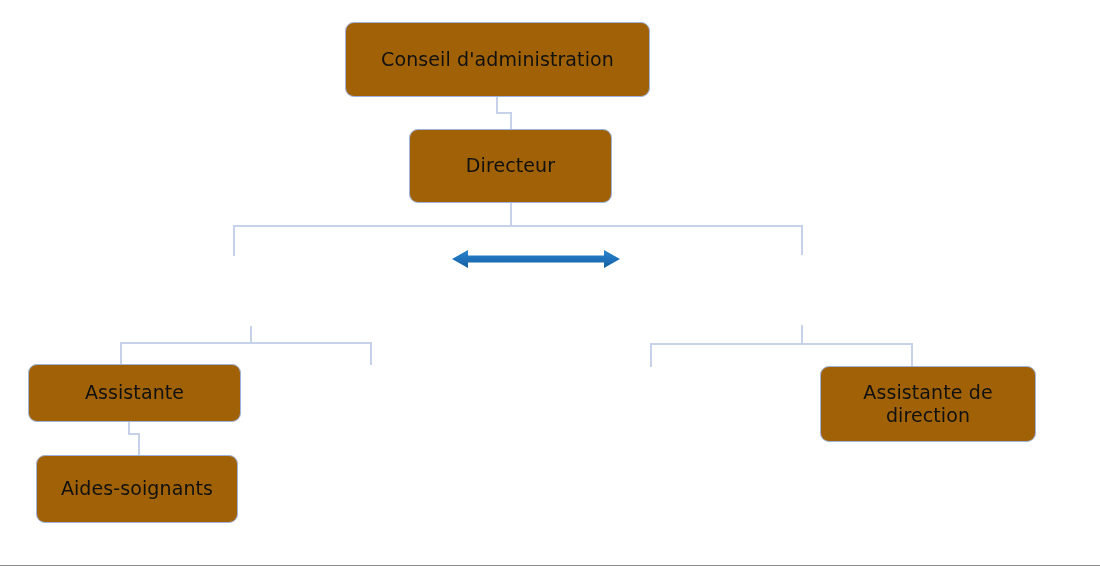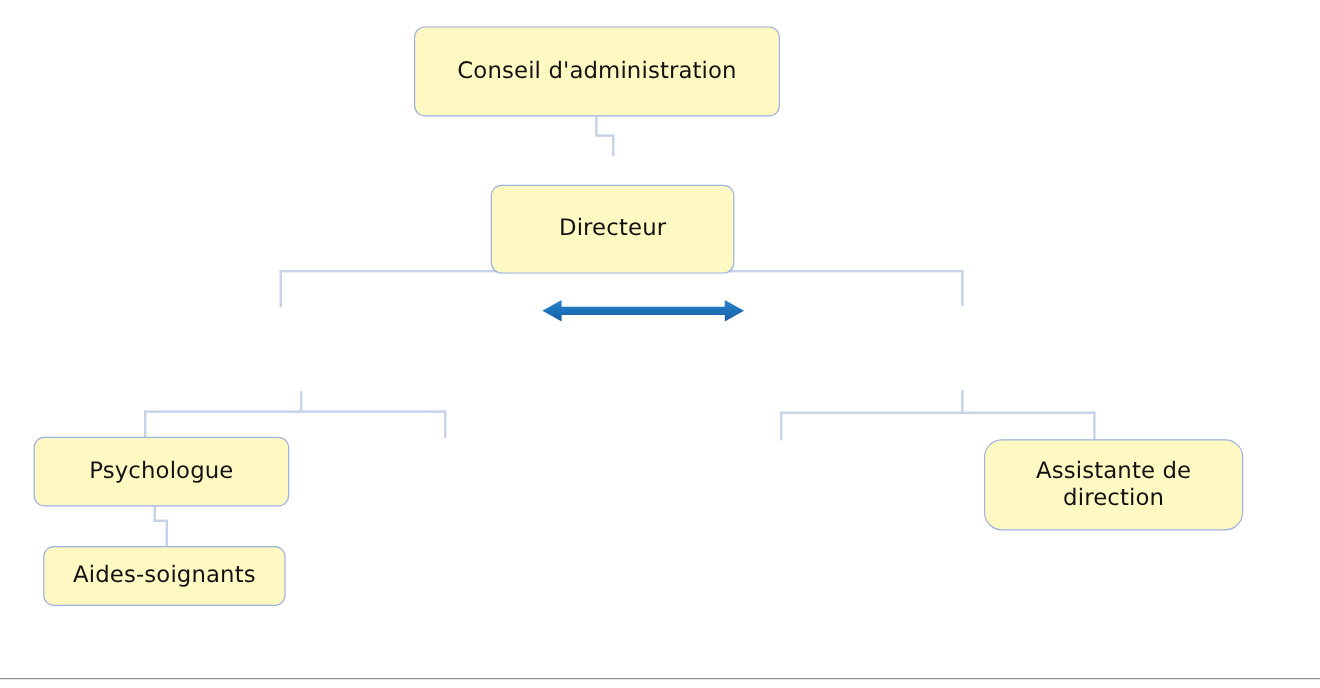--- a/index.html
+++ b/index.html
@@ -15,21 +15,21 @@
     width: 1100px;
     height: 573px;
     background: #ffffff;
     overflow: hidden;
   }
 
   
   .node {
     position: absolute;
     box-sizing: border-box;
-    background: #fef9c3;
+    background: #a16207;
     border: 1.4px solid #9db2dc;
     border-radius: 9px;
     display: flex;
     align-items: center;
     justify-content: center;
     text-align: center;
     color: #111111;
     font-size: 19px;
     line-height: 1.22;
     letter-spacing: 0.1px;
@@ -104,36 +104,36 @@
         </linearGradient>
       </defs>
       <path d="M 2 13 L 18 4 L 18 9.6 L 154 9.6 L 154 4 L 170 13 L 154 22 L 154 16.4 L 18 16.4 L 18 22 Z" fill="url(#arrGrad)"></path>
     </svg>
   </div>
 
   <div class="node" style="left:345px; top:22px; width:305px; height:75px;">
     <span class="node-label">Conseil d'administration</span>
   </div>
 
-  <div class="node" style="left:409px; top:129px; width:203px; height:74px;margin-top:25px;">
+  <div class="node" style="left:409px; top:129px; width:203px; height:74px;">
     <span class="node-label">Directeur</span>
   </div>
 
 
 
   <div class="node" style="left:28px; top:364px; width:213px; height:58px;">
-    <span class="node-label">Psychologue</span>
+    <span class="node-label">Assistante</span>
   </div>
 
 
-  <div class="node" style="left:36px; top:455px; width:202px; height:50px;">
+  <div class="node" style="left:36px; top:455px; width:202px; height:68px;">
     <span class="node-label">Aides-soignants</span>
   </div>
 
 
-  <div class="node" style="left:820px; top:366px; width:216px; height:76px;border-radius:15px;">
+  <div class="node" style="left:820px; top:366px; width:216px; height:76px;">
     <span class="node-label">Assistante de
 direction</span>
   </div>
 
   <div class="bottom-rule" style="top:565px;"></div>
 
 </div>
 
 </body></html>

